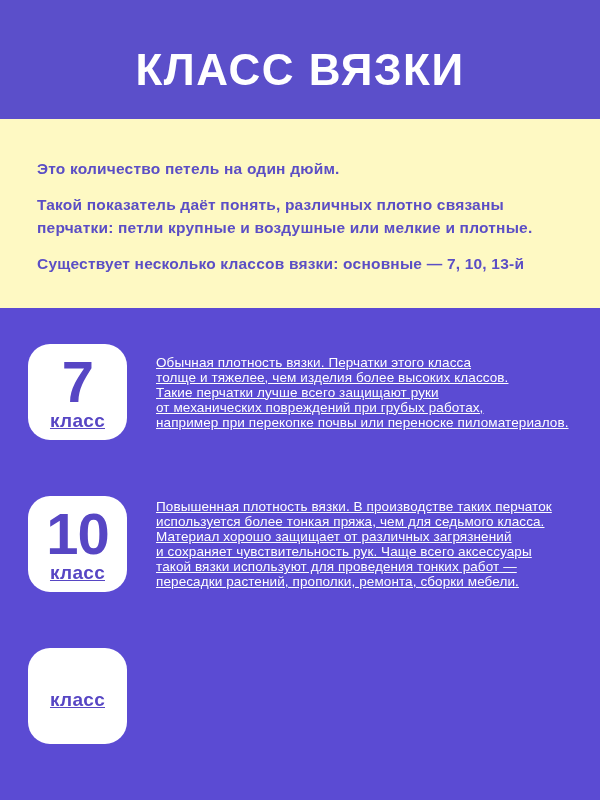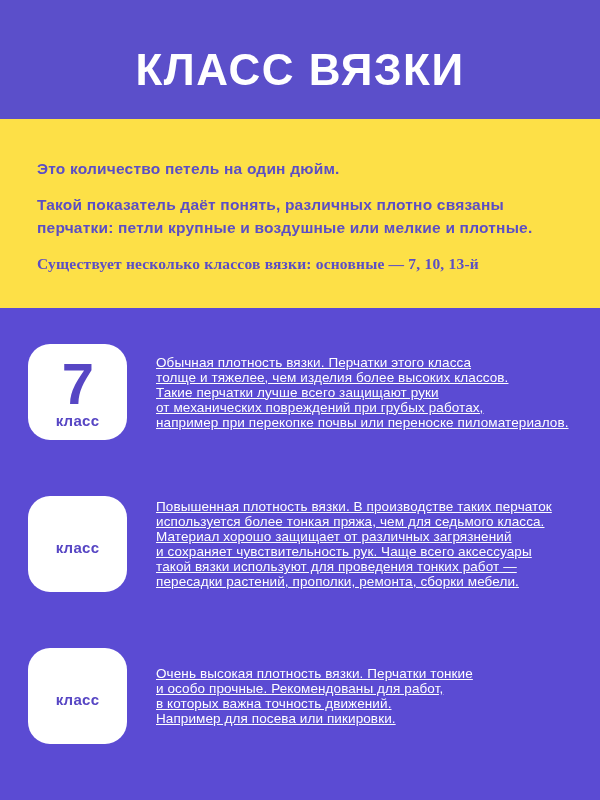--- a/index.html
+++ b/index.html
@@ -26,33 +26,33 @@
     color: #ffffff;
     font-size: 44px;
     font-weight: bold;
     letter-spacing: 1.5px;
     white-space: nowrap;
   }
 
   
   .intro {
     height: 196px; box-sizing: border-box;
-    background: #fde047;
+    background: #fef9c3;
     padding: 38px 22px 0 37px;
   }
   .intro p {
     margin: 0 0 13px 0;
     color: #5b4ec5;
     font-weight: bold;
     font-size: 15.5px;
     line-height: 23px;
     letter-spacing: 0.2px;
     white-space: pre-line;
   }
-  .intro p:last-child { margin-bottom: 8px; font-family: Liberation Serif, serif; }
+  .intro p:last-child { margin-bottom: 8px; }
 
   
   .classes {
     flex: 1; box-sizing: border-box;
     background: #5b4bd3;
     padding: 36px 10px 0 28px;
   }
   .class-row {
     display: flex;
     align-items: center;
@@ -69,25 +69,26 @@
   }
   .class-number {
     color: #5746c4;
     font-size: 58px;
     font-weight: bold;
     line-height: 0.88;
     letter-spacing: -1px;
   }
   .class-label {
     color: #5746c4;
-    font-size: 15px;
+    font-size: 19px;
     font-weight: bold;
     line-height: 1;
     margin-top: 4px;
     letter-spacing: 0.3px;
+    text-decoration: underline;
   }
   .class-desc {
     margin-left: 29px;
     color: #ffffff;
     font-size: 13.5px;
     line-height: 15px;
     letter-spacing: 0.1px;
     white-space: pre-line;
     text-decoration: underline;
   }
@@ -117,34 +118,31 @@
       </div>
       <div class="class-desc">Обычная плотность вязки. Перчатки этого класса
 толще и тяжелее, чем изделия более высоких классов.
 Такие перчатки лучше всего защищают руки
 от механических повреждений при грубых работах,
 например при перекопке почвы или переноске пиломатериалов.</div>
     </div>
 
     <div class="class-row">
       <div class="class-card">
+        <div class="class-number">10</div>
         <div class="class-label">класс</div>
       </div>
       <div class="class-desc">Повышенная плотность вязки. В производстве таких перчаток
 используется более тонкая пряжа, чем для седьмого класса.
 Материал хорошо защищает от различных загрязнений
 и сохраняет чувствительность рук. Чаще всего аксессуары
 такой вязки используют для проведения тонких работ —
 пересадки растений, прополки, ремонта, сборки мебели.</div>
     </div>
 
     <div class="class-row">
       <div class="class-card">
         <div class="class-label">класс</div>
       </div>
-      <div class="class-desc">Очень высокая плотность вязки. Перчатки тонкие
-и особо прочные. Рекомендованы для работ,
-в которых важна точность движений.
-Например для посева или пикировки.</div>
     </div>
 
   </div>
 </div>
 
 </body></html>

